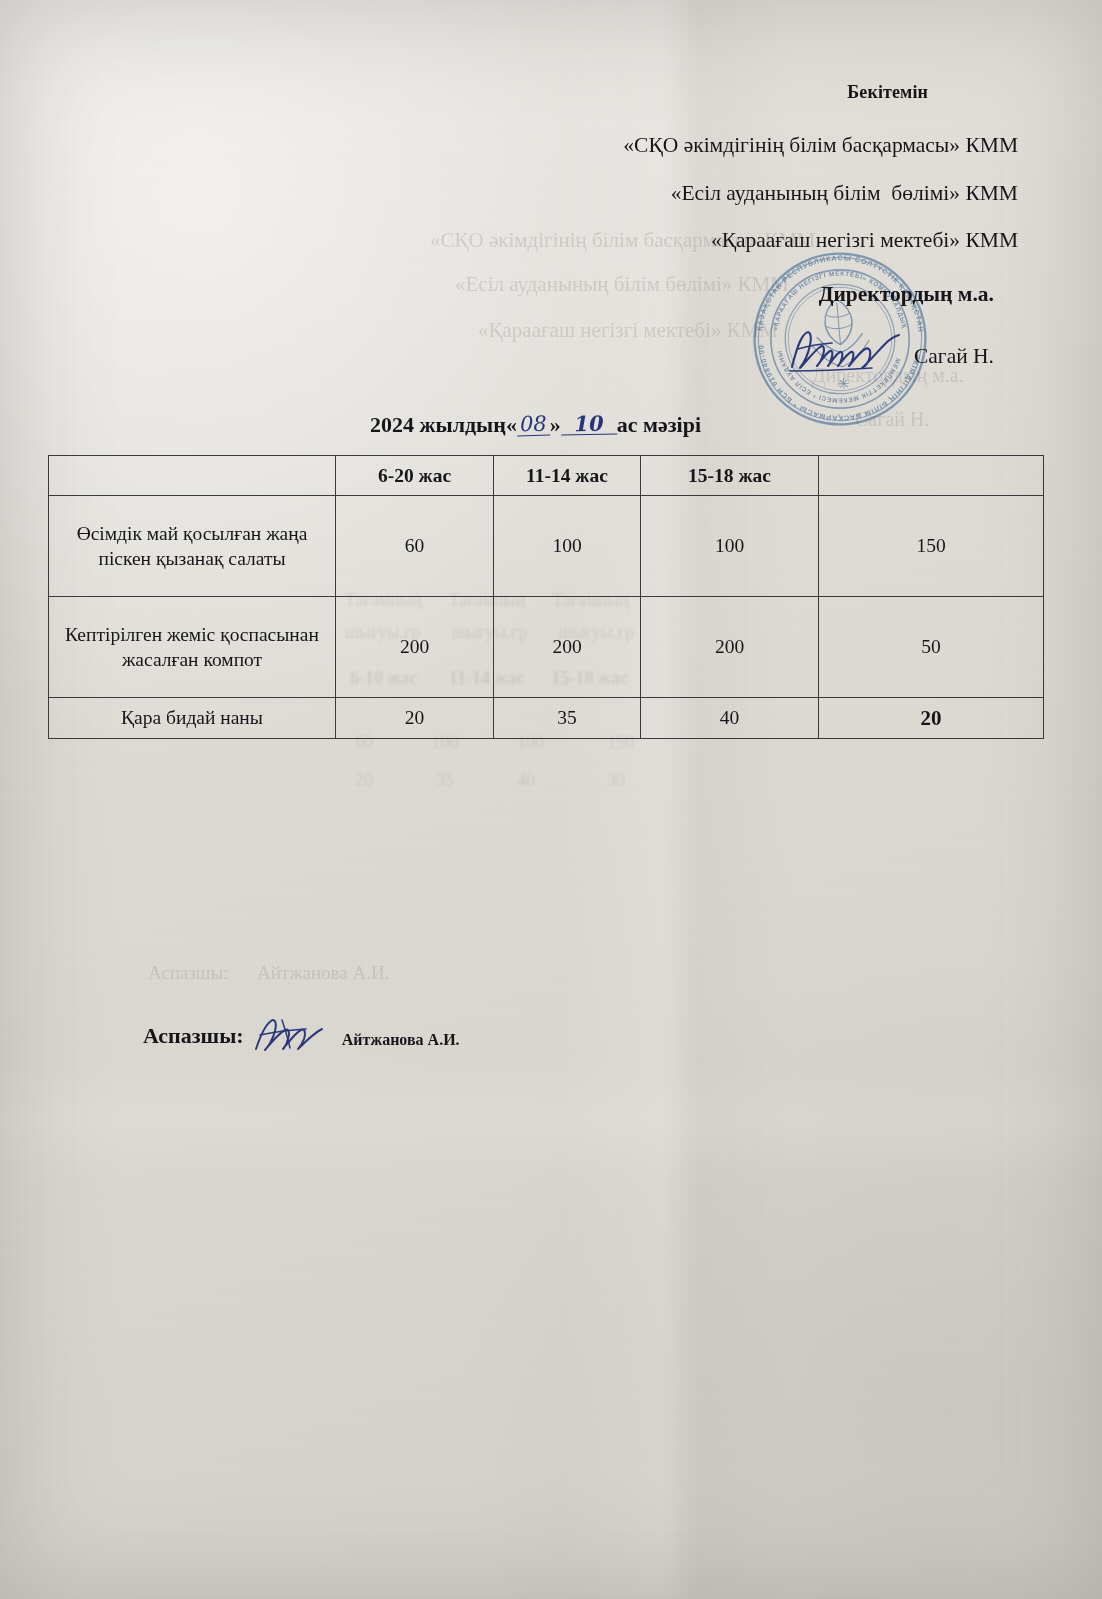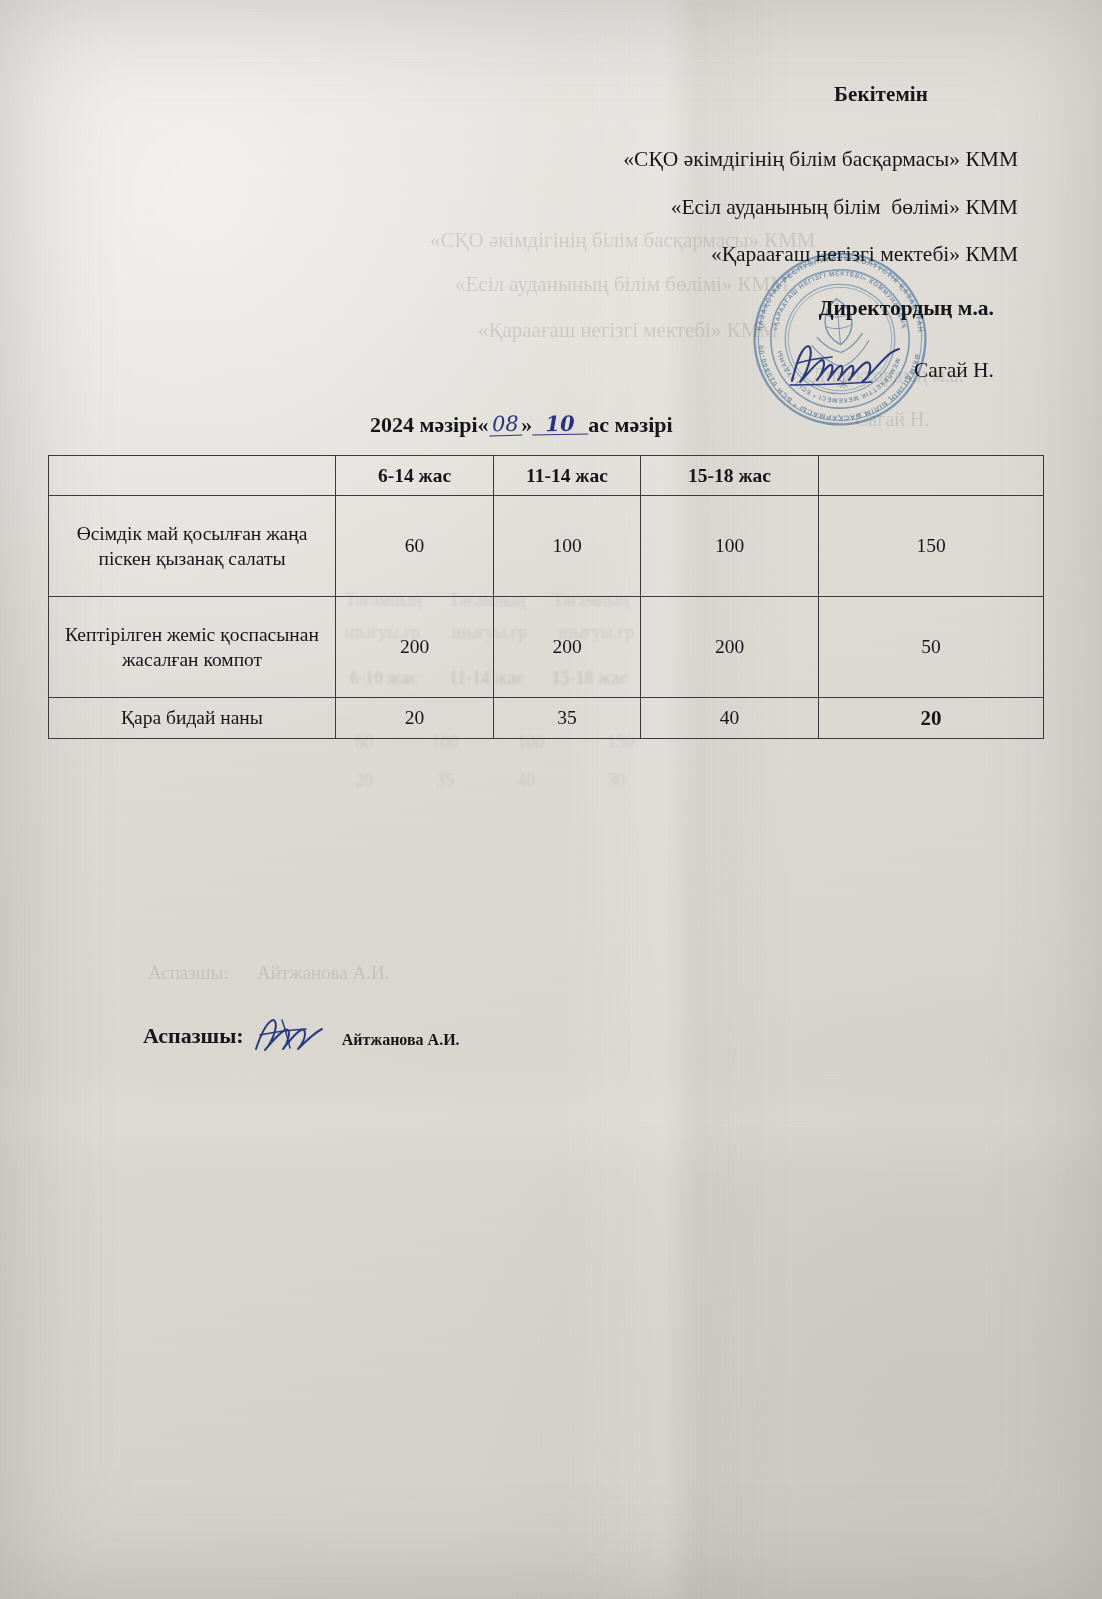--- a/index.html
+++ b/index.html
@@ -47,24 +47,24 @@
   
   .approve-block {
     position: absolute;
     left: 430px;
     top: 82px;
     width: 588px;
     text-align: right;
     z-index: 6;
   }
   .approve-title {
-    font-size: 21px;
+    font-size: 18px;
     font-weight: 700;
     letter-spacing: .1px;
-    margin-bottom: 42px;
+    margin-bottom: 32px;
     padding-right: 90px;
   }
   .org-line {
     font-size: 21.5px;
     line-height: 1.0;
     margin-bottom: 26px;
     white-space: pre;
   }
   .director-line {
     font-size: 21.5px;
@@ -299,35 +299,35 @@
         <path d="M87 86 C94 90, 106 90, 113 86" stroke-width="1"></path>
         <path d="M76 96 C84 106, 92 112, 100 114 C108 112, 116 106, 124 96" stroke-width="1.4"></path>
         <path d="M70 104 C80 118, 90 126, 100 129 C110 126, 120 118, 130 104" stroke-width="1.2"></path>
       </g>
       <text x="100" y="152" text-anchor="middle" font-size="15" fill="#5b87b8" opacity=".9">✳</text>
     </svg>
   </div>
 
   <div class="menu-title">
     <span>2024</span>
-    <span>мәзірі</span><span>«</span><span class="hand">08</span><span>»</span><span class="hand-blank">10</span><span>ас мәзірі</span>
+    <span>жылдың</span><span>«</span><span class="hand">08</span><span>»</span><span class="hand-blank">10</span><span>ас мәзірі</span>
   </div>
 
   <table class="menu-table">
     <colgroup>
       <col class="col-name">
         <col class="col-a1">
         <col class="col-a2">
         <col class="col-a3">
         <col class="col-price">
     </colgroup>
     <thead>
       <tr class="hdr-age">
         <td></td>
-        <td>6-14 жас</td>
+        <td>6-20 жас</td>
         <td>11-14 жас</td>
         <td>15-18 жас</td>
         <td></td>
       </tr>
     </thead>
     <tbody>
       <tr class="r1">
         <td class="name-cell">Өсімдік май қосылған жаңа піскен қызанақ салаты</td>
         <td class="qty-cell">60</td>
         <td class="qty-cell">100</td>

